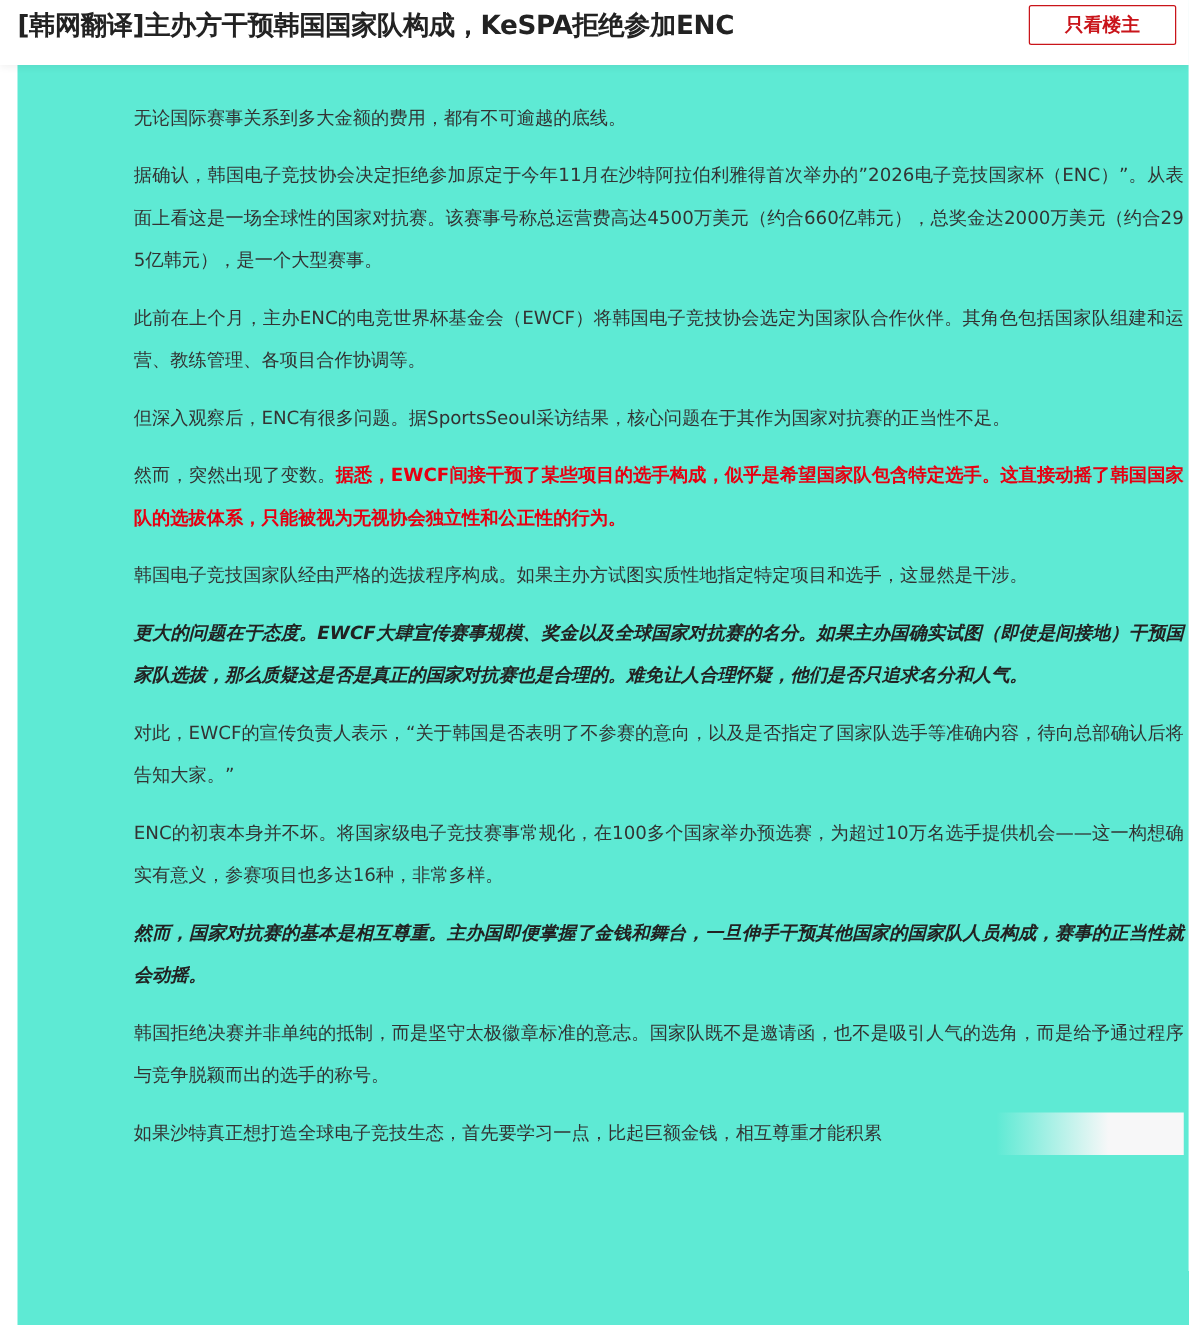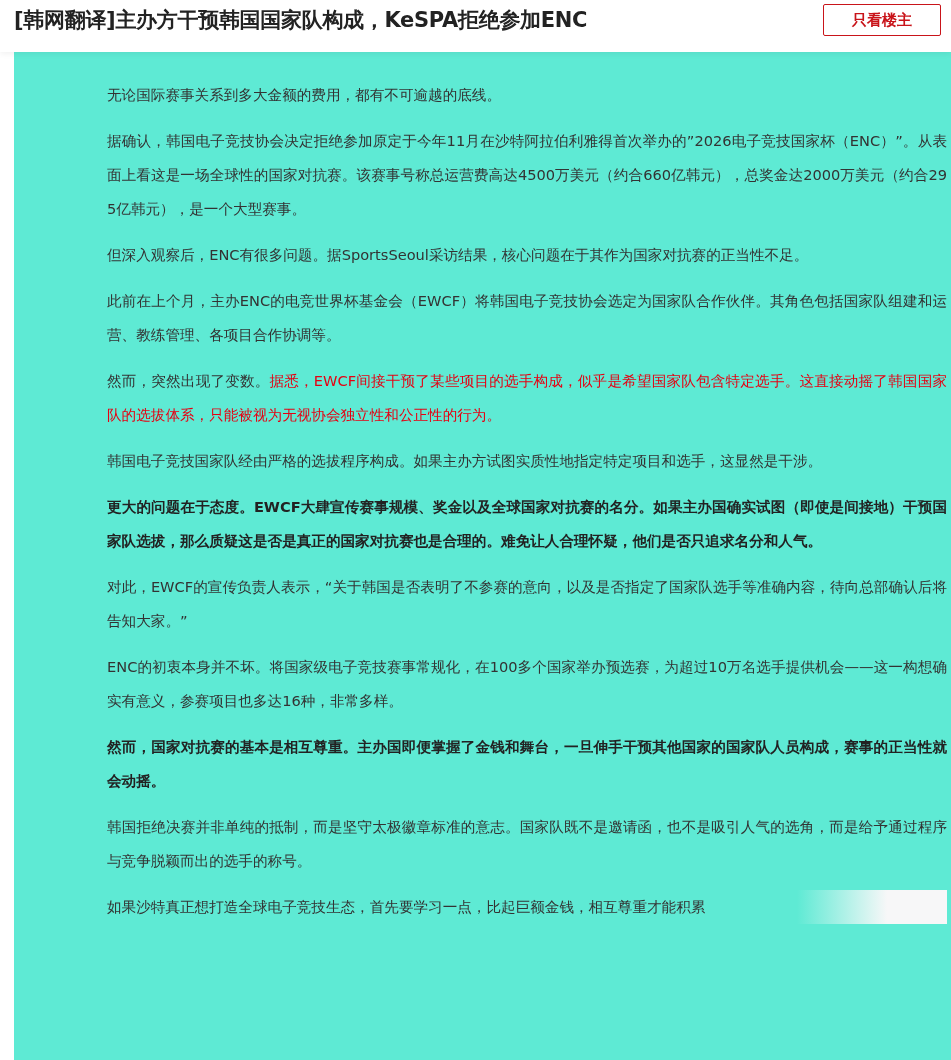--- a/index.html
+++ b/index.html
@@ -24,44 +24,44 @@
   .left-gutter { position: absolute; left: 0; top: 52px; width: 14px; height: 1008px; background: #ffffff; }
   .content {
     position: absolute; left: 14px; top: 52px; width: 937px; height: 1008px;
     background: #5eead4; overflow: hidden;
   }
   .article { position: absolute; left: 93px; top: 26px; width: 840px; }
   .para {
     font-size: 14.6px; line-height: 34px; color: #333; margin-bottom: 12px;
     text-align: justify; word-break: break-all;
   }
-  .para.bold { font-weight: bold; color: #222; }
-  .para .red { color: #e60012; font-weight: normal; }
+  .para.bold { font-weight: bold; color: #222; font-style: italic; }
+  .para .red { color: #e60012; font-weight: bold; }
   .fade-wrap { position: relative; }
   .fade {
     position: absolute; top: 0; right: 0; width: 150px; height: 34px;
     background: linear-gradient(to right, rgba(247,247,248,0), #f7f7f8 60%);
   }
 </style>
 </head>
 <body>
 
 <div class="header">
   <h1 class="title">[韩网翻译]主办方干预韩国国家队构成，KeSPA拒绝参加ENC</h1>
   <div class="op-button">只看楼主</div>
 </div>
 
 <div class="left-gutter"></div>
 
 <div class="content">
   <div class="article">
     <p class="para">无论国际赛事关系到多大金额的费用，都有不可逾越的底线。</p>
     <p class="para">据确认，韩国电子竞技协会决定拒绝参加原定于今年11月在沙特阿拉伯利雅得首次举办的”2026电子竞技国家杯（ENC）”。从表面上看这是一场全球性的国家对抗赛。该赛事号称总运营费高达4500万美元（约合660亿韩元），总奖金达2000万美元（约合295亿韩元），是一个大型赛事。</p>
+    <p class="para">此前在上个月，主办ENC的电竞世界杯基金会（EWCF）将韩国电子竞技协会选定为国家队合作伙伴。其角色包括国家队组建和运营、教练管理、各项目合作协调等。</p>
     <p class="para">但深入观察后，ENC有很多问题。据SportsSeoul采访结果，核心问题在于其作为国家对抗赛的正当性不足。</p>
-    <p class="para">此前在上个月，主办ENC的电竞世界杯基金会（EWCF）将韩国电子竞技协会选定为国家队合作伙伴。其角色包括国家队组建和运营、教练管理、各项目合作协调等。</p>
     <p class="para"><span>然而，突然出现了变数。</span><span class="red">据悉，EWCF间接干预了某些项目的选手构成，似乎是希望国家队包含特定选手。这直接动摇了韩国国家队的选拔体系，只能被视为无视协会独立性和公正性的行为。</span></p>
     <p class="para">韩国电子竞技国家队经由严格的选拔程序构成。如果主办方试图实质性地指定特定项目和选手，这显然是干涉。</p>
     <p class="para bold">更大的问题在于态度。EWCF大肆宣传赛事规模、奖金以及全球国家对抗赛的名分。如果主办国确实试图（即使是间接地）干预国家队选拔，那么质疑这是否是真正的国家对抗赛也是合理的。难免让人合理怀疑，他们是否只追求名分和人气。</p>
     <p class="para">对此，EWCF的宣传负责人表示，“关于韩国是否表明了不参赛的意向，以及是否指定了国家队选手等准确内容，待向总部确认后将告知大家。”</p>
     <p class="para">ENC的初衷本身并不坏。将国家级电子竞技赛事常规化，在100多个国家举办预选赛，为超过10万名选手提供机会——这一构想确实有意义，参赛项目也多达16种，非常多样。</p>
     <p class="para bold">然而，国家对抗赛的基本是相互尊重。主办国即便掌握了金钱和舞台，一旦伸手干预其他国家的国家队人员构成，赛事的正当性就会动摇。</p>
     <p class="para">韩国拒绝决赛并非单纯的抵制，而是坚守太极徽章标准的意志。国家队既不是邀请函，也不是吸引人气的选角，而是给予通过程序与竞争脱颖而出的选手的称号。</p>
     <div class="fade-wrap">
       <p class="para" style="white-space:nowrap;overflow:hidden;">如果沙特真正想打造全球电子竞技生态，首先要学习一点，比起巨额金钱，相互尊重才能积累</p>
       <div class="fade"></div>

